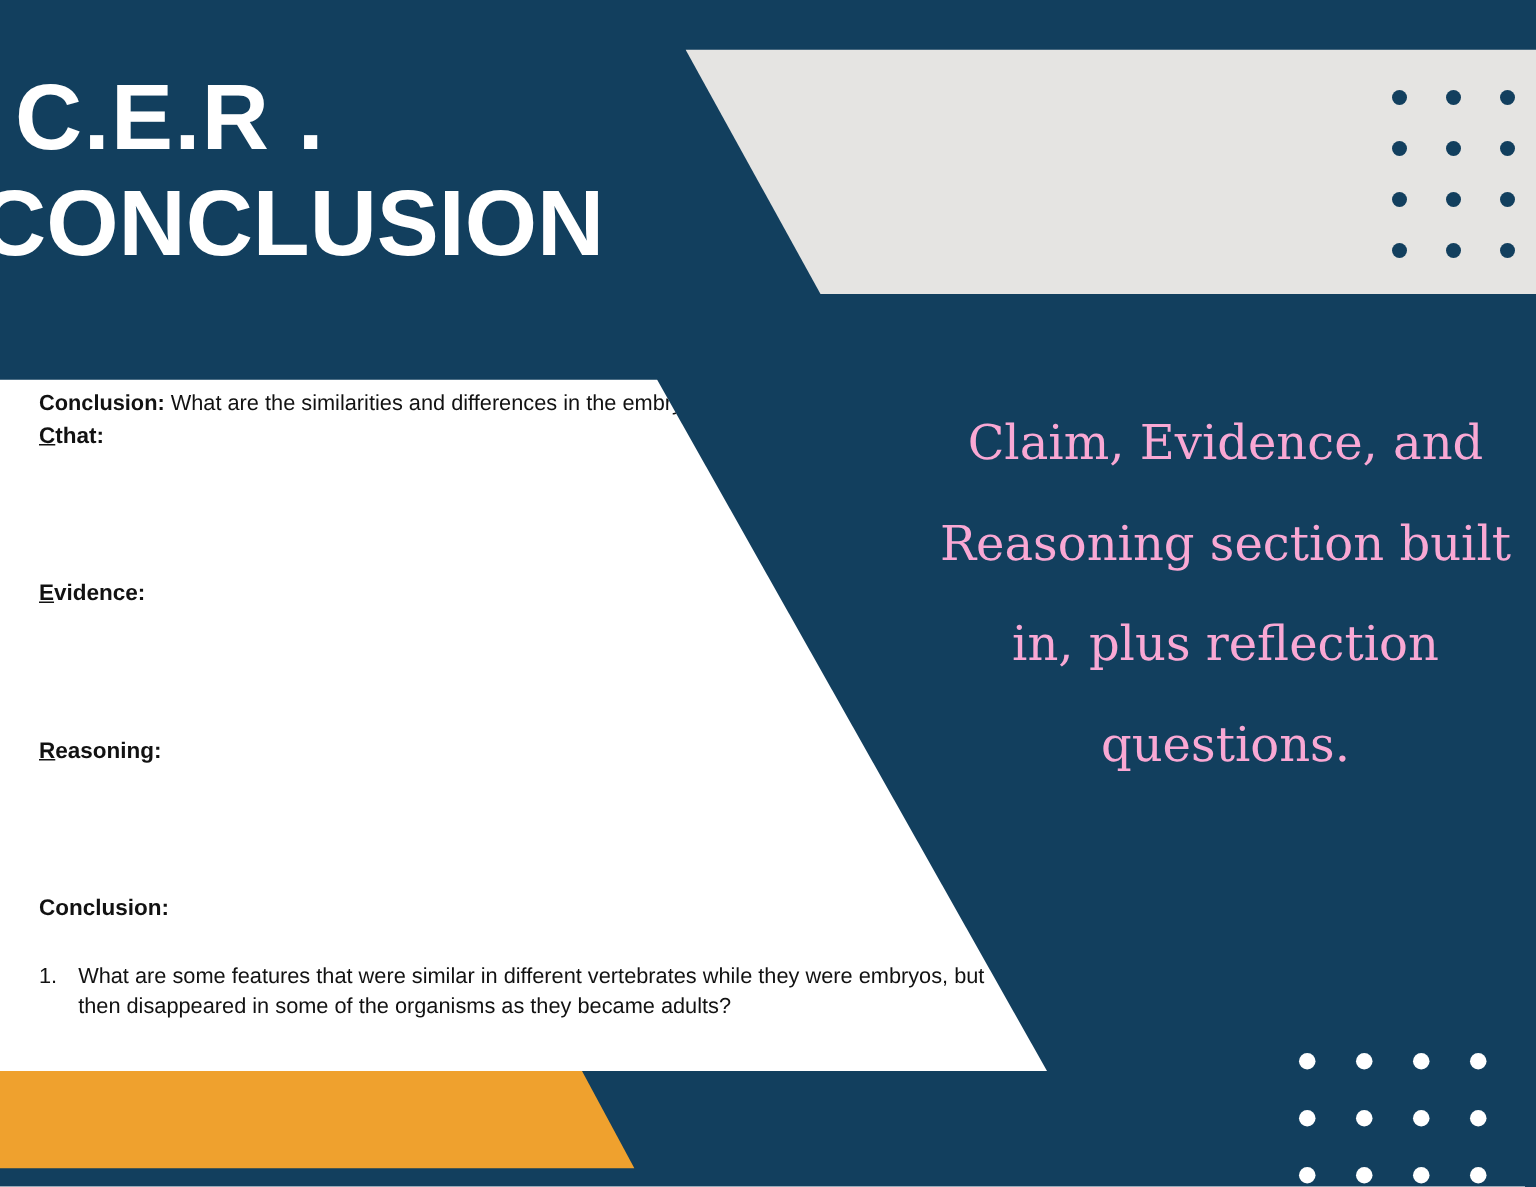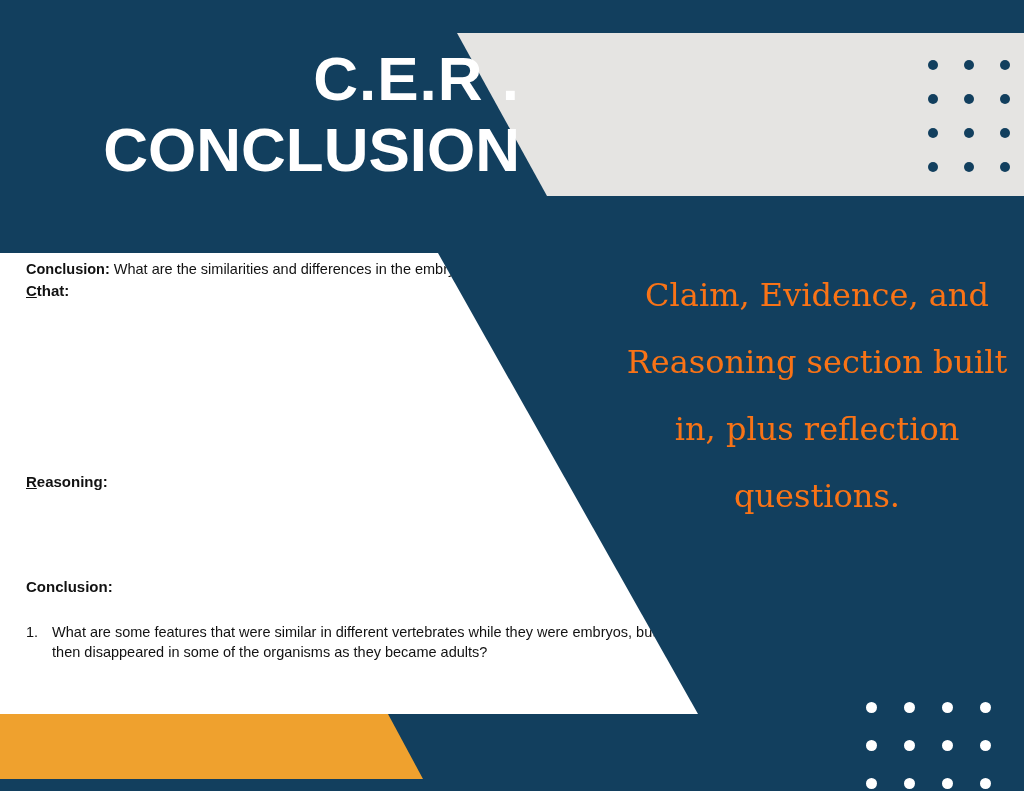--- a/index.html
+++ b/index.html
@@ -25,21 +25,21 @@
     clip-path: polygon(457px 33px, 1024px 33px, 1024px 196px, 547px 196px);
   }
 
   
   .title-block {
     position: absolute;
     left: 0; top: 44px;
     width: 520px;
     z-index: 5;
     color: #FFFFFF;
-    text-align: right;
+    text-align: left;
   }
   .title-line1 {
     font-size: 62px;
     font-weight: bold;
     letter-spacing: 1px;
     line-height: 70px;
     margin-left: 10px;
   }
   .title-line2 {
     font-size: 62px;
@@ -115,21 +115,21 @@
     line-height: 20px;
     width: 640px;
   }
   .num-item .num { flex: 0 0 auto; }
 
   
   .caption {
     position: absolute;
     left: 626px; top: 262px;
     width: 382px;
-    color: #f97316;
+    color: #f9a8d4;
     font-family: "DejaVu Serif", serif;
     font-weight: normal;
     font-size: 32px;
     line-height: 67px;
     text-align: center;
   }
 
   
   .orange-shape {
     position: absolute;
@@ -164,20 +164,21 @@
     <span class="dot"></span>
     <span class="dot"></span>
     <span class="dot"></span>
   </div>
 
   <div class="doc-panel">
     <div class="doc-inner">
       <p class="doc-q"><b>Conclusion:</b><span> What are the similarities and differences in the embryos of various vertebrates?</span></p>
       <p class="lbl"><u>C</u><span>that:</span></p>
       <div class="spacer-a"></div>
+      <p class="lbl"><u>E</u><span>vidence:</span></p>
       <div class="spacer-b"></div>
       <p class="lbl"><u>R</u><span>easoning:</span></p>
       <div class="spacer-c"></div>
       <p class="refl">Conclusion:</p>
       <div class="num-item">
         <span class="num">1.</span>
         <span class="txt">What are some features that were similar in different vertebrates while they were embryos, but then disappeared in some of the organisms as they became adults?</span>
       </div>
     </div>
   </div>

